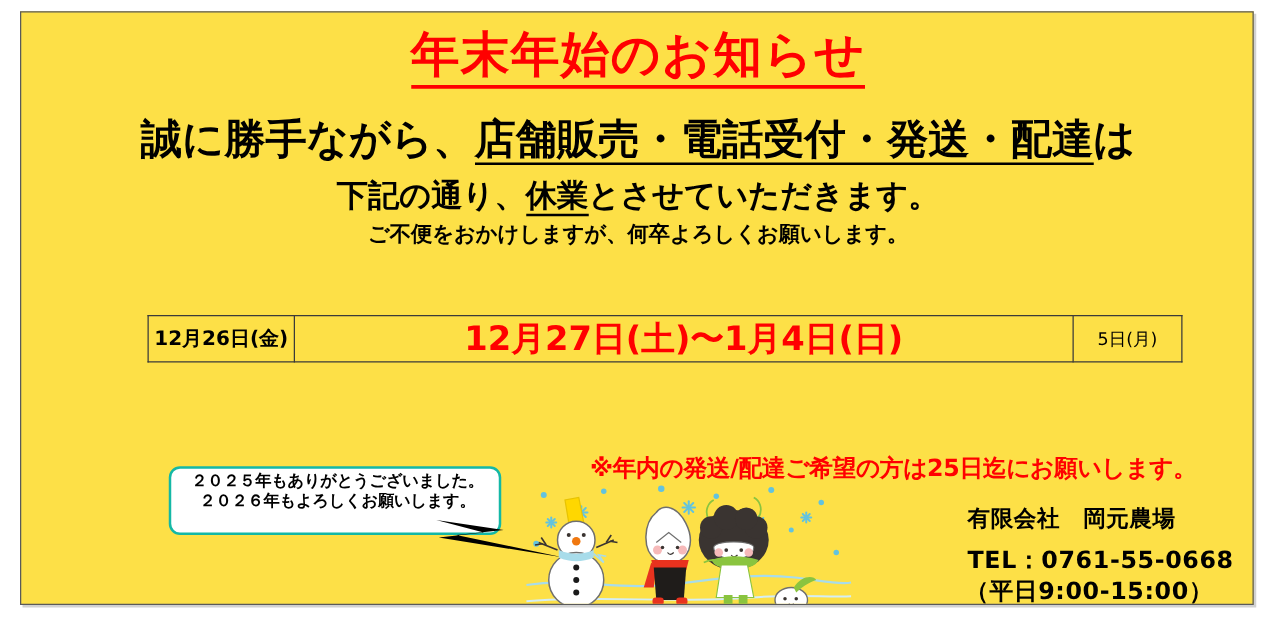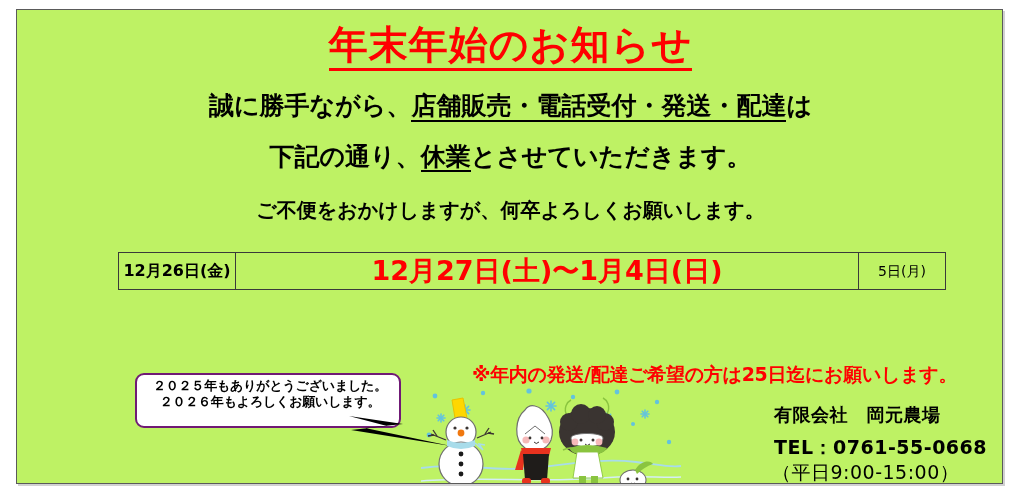--- a/index.html
+++ b/index.html
@@ -13,21 +13,21 @@
     overflow: hidden;
     font-family: "DejaVu Sans", "Liberation Sans", sans-serif;
     -webkit-font-smoothing: none;
   }
   .page {
     position: absolute;
     left: 16px;
     top: 9px;
     width: 987px;
     height: 475px;
-    background: #bef264;
+    background: #fde047;
     border: 1.5px solid #5a5a5a;
     box-shadow: 2px 2px 0 rgba(0,0,0,0.18);
     box-sizing: border-box;
     overflow: hidden;
   }
 
   
   .title {
     position: absolute;
     left: 0;
@@ -52,23 +52,23 @@
     width: 987px;
     text-align: center;
     color: #000000;
     font-weight: 700;
     white-space: nowrap;
   }
   .body-line .ul {
     border-bottom: 2px solid #000000;
     padding-bottom: 0px;
   }
-  #line1 { top: 79px; font-size: 25px; }
-  #line2 { top: 130px; font-size: 25px; font-family: Liberation Serif, serif; }
-  #line3 { top: 187px; font-size: 20px; }
+  #line1 { top: 79px; font-size: 33px; }
+  #line2 { top: 130px; font-size: 25px; }
+  #line3 { top: 166px; font-size: 17px; }
 
   
   .sched-table {
     position: absolute;
     left: 101px;
     top: 242px;
     width: 824px;
     border-collapse: collapse;
     table-layout: fixed;
   }
@@ -135,21 +135,21 @@
     letter-spacing: -0.3px;
   }
 
   
   .bubble {
     position: absolute;
     left: 118px;
     top: 363px;
     width: 266px;
     height: 55px;
-    border: 2px solid #701a75;
+    border: 2px solid #14b8a6;
     border-radius: 9px;
     background: #ffffff;
     box-sizing: border-box;
   }
   .bubble-text {
     position: absolute;
     left: 0;
     top: 0;
     width: 266px;
     padding: 3px 6px 0 6px;
@@ -198,21 +198,21 @@
     font-weight: 700;
     color: #000000;
     white-space: nowrap;
     letter-spacing: 0.5px;
   }
   .hours {
     position: absolute;
     left: 755px;
     top: 450px;
     font-size: 19px;
-    font-weight: 400;
+    font-weight: 700;
     color: #000000;
     white-space: nowrap;
     letter-spacing: 0.5px;
   }
 </style>
 </head>
 <body>
 
 <div class="page">
 

